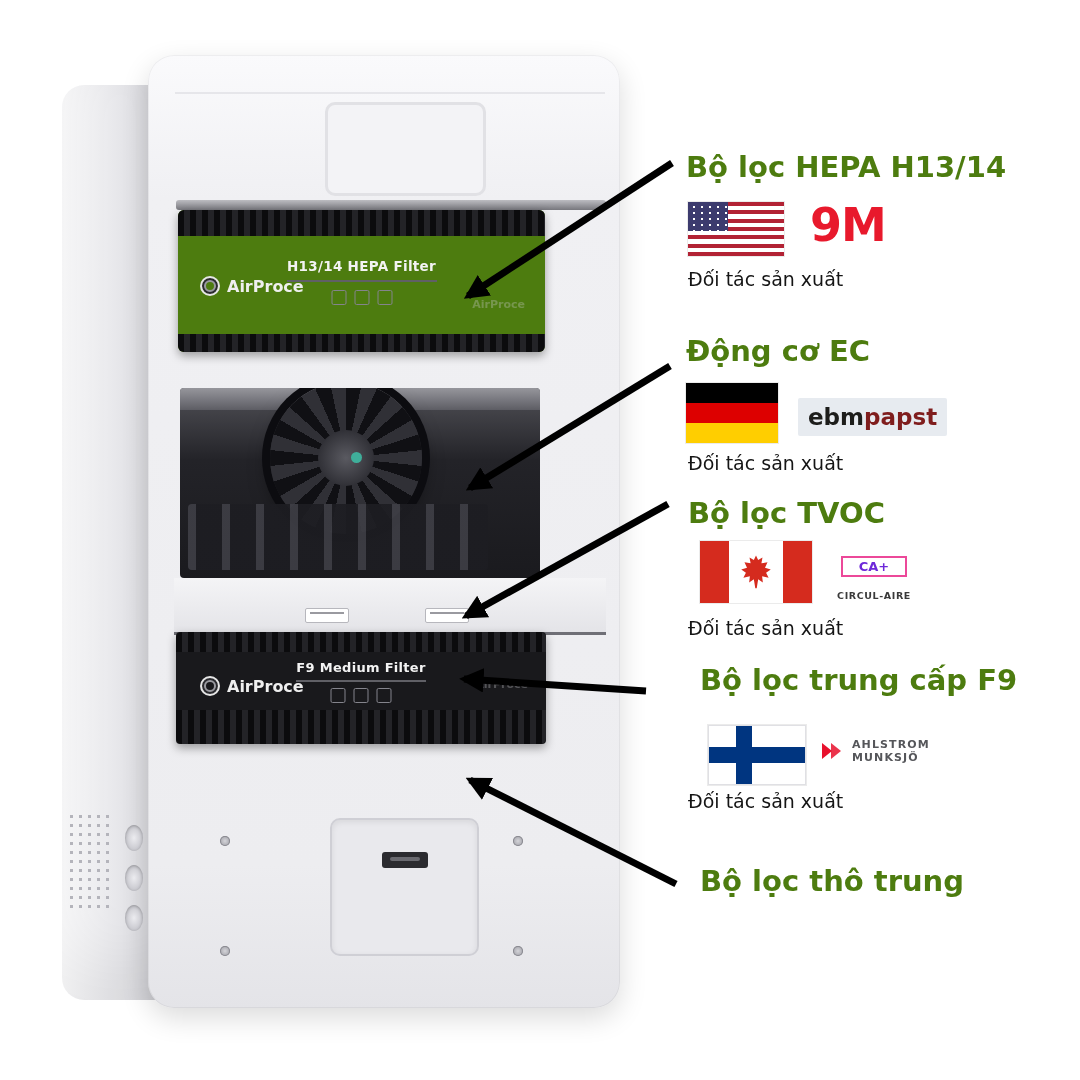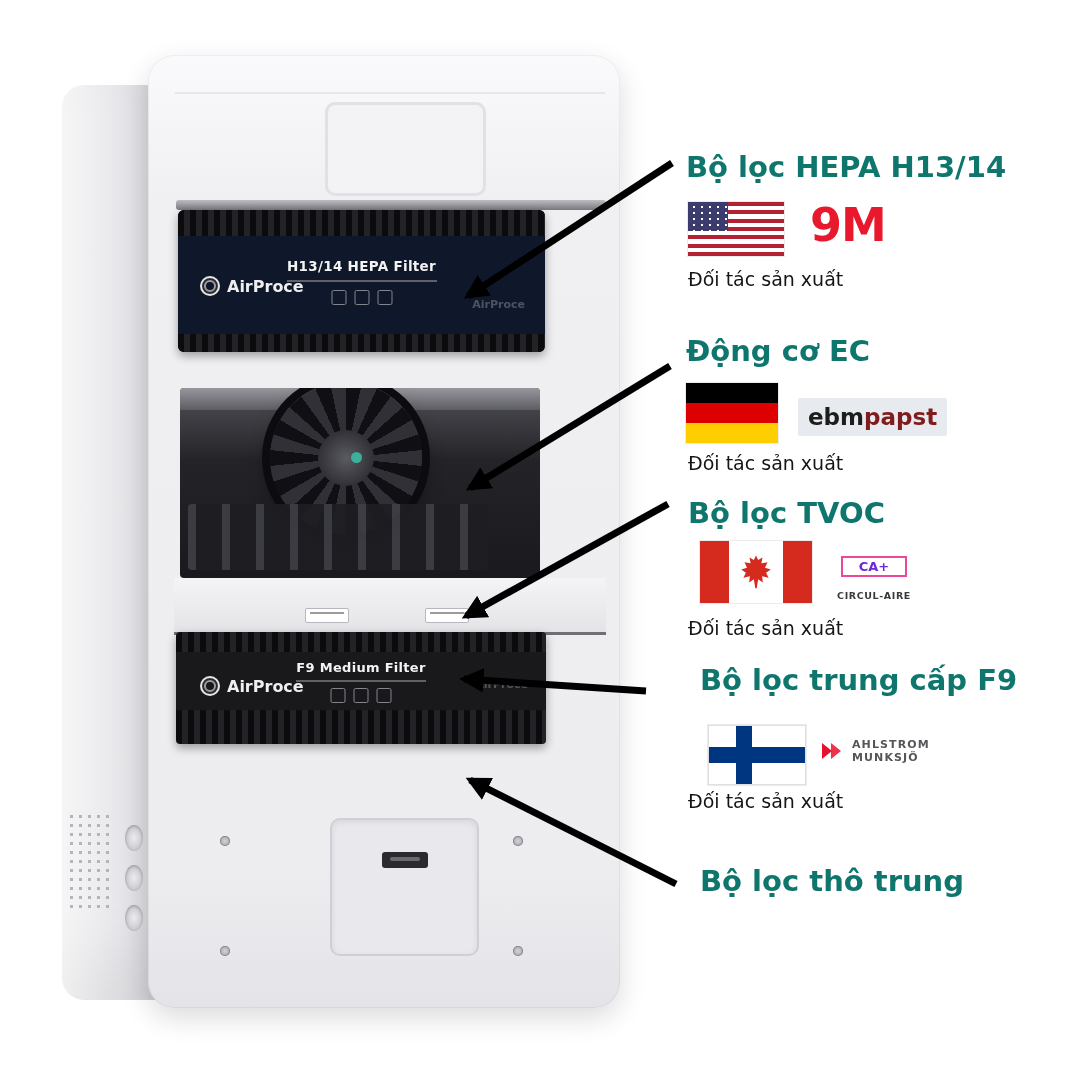--- a/index.html
+++ b/index.html
@@ -15,21 +15,21 @@
   .dev-frame{position:absolute;left:93px;top:5px;width:472px;height:953px;border-radius:26px;
     background:linear-gradient(#fafafc,#f0f0f3 15%,#ededf0 85%,#e4e4e8);
     box-shadow:0 10px 28px rgba(0,0,0,.14), inset 0 0 0 1px rgba(0,0,0,.05);}
   .top-groove{position:absolute;left:270px;top:52px;width:155px;height:88px;border:3px solid #e1e1e5;
     border-radius:10px;background:#f3f3f6;}
   .top-ridge{position:absolute;left:120px;top:42px;width:430px;height:2px;background:#e6e6ea;}
   .opening-edge{position:absolute;left:121px;top:150px;width:430px;height:10px;border-radius:3px;
     background:linear-gradient(#bcbcc1,#77777d);}
 
   
-  .hepa{position:absolute;left:123px;top:160px;width:367px;height:142px;border-radius:6px;background:#0f172a;
+  .hepa{position:absolute;left:123px;top:160px;width:367px;height:142px;border-radius:6px;background:#4d7c0f;
     box-shadow:0 4px 10px rgba(0,0,0,.35);}
   .foam{position:absolute;left:0;right:0;background:repeating-linear-gradient(90deg,#0b0b0d 0 6px,#232327 6px 12px);}
   .foam-t{top:0;height:26px;border-radius:6px 6px 0 0;}
   .foam-b{bottom:0;height:18px;border-radius:0 0 6px 6px;}
   .filt-label{position:absolute;left:50%;transform:translateX(-50%);color:#f3f3f3;font-weight:700;
     font-size:13.5px;letter-spacing:.3px;white-space:nowrap;}
   .mini-bar{position:absolute;left:50%;transform:translateX(-50%);height:2px;background:#606066;}
   .cert-row{position:absolute;left:50%;transform:translateX(-50%);display:flex;gap:8px;}
   .cert-row span{display:block;width:13px;height:13px;border:1px solid #84848c;border-radius:2px;}
   .brand{position:absolute;display:flex;align-items:center;gap:7px;color:#efefef;font-weight:600;font-size:16px;}
@@ -70,21 +70,21 @@
     background:radial-gradient(#d4d4d9,#97979e);box-shadow:inset 0 0 0 1px #8a8a91;}
   .side-vents{position:absolute;left:12px;top:762px;width:46px;height:96px;
     background-image:radial-gradient(#b4b4bb 1.5px,transparent 2px);background-size:9px 9px;}
   .knob{position:absolute;left:70px;width:18px;height:26px;border-radius:50%;
     background:radial-gradient(#ececf0,#b6b6bd);box-shadow:inset 0 1px 3px rgba(0,0,0,.25);}
 
   
   .arrows{position:absolute;left:0;top:0;width:1080px;height:1080px;z-index:5;pointer-events:none;}
 
   
-  .ann-title{position:absolute;font-size:29px;font-weight:700;color:#0f766e;white-space:nowrap;z-index:6;}
+  .ann-title{position:absolute;font-size:29px;font-weight:700;color:#4d7c0f;white-space:nowrap;z-index:6;}
   .partner{position:absolute;font-size:19px;color:#151515;white-space:nowrap;z-index:6;}
   .t1{left:686px;top:150px;} .p1{left:688px;top:268px;}
   .t2{left:686px;top:334px;} .p2{left:688px;top:452px;}
   .t3{left:688px;top:496px;} .p3{left:688px;top:617px;}
   .t4{left:700px;top:663px;} .p4{left:688px;top:790px;}
   .t5{left:700px;top:864px;}
 
   .flag{position:absolute;z-index:6;box-shadow:0 0 0 1px rgba(0,0,0,.08);}
   .flag-us{left:688px;top:202px;width:96px;height:54px;
     background:repeating-linear-gradient(to bottom,#B22234 0 4.15px,#fff 4.15px 8.31px);}

